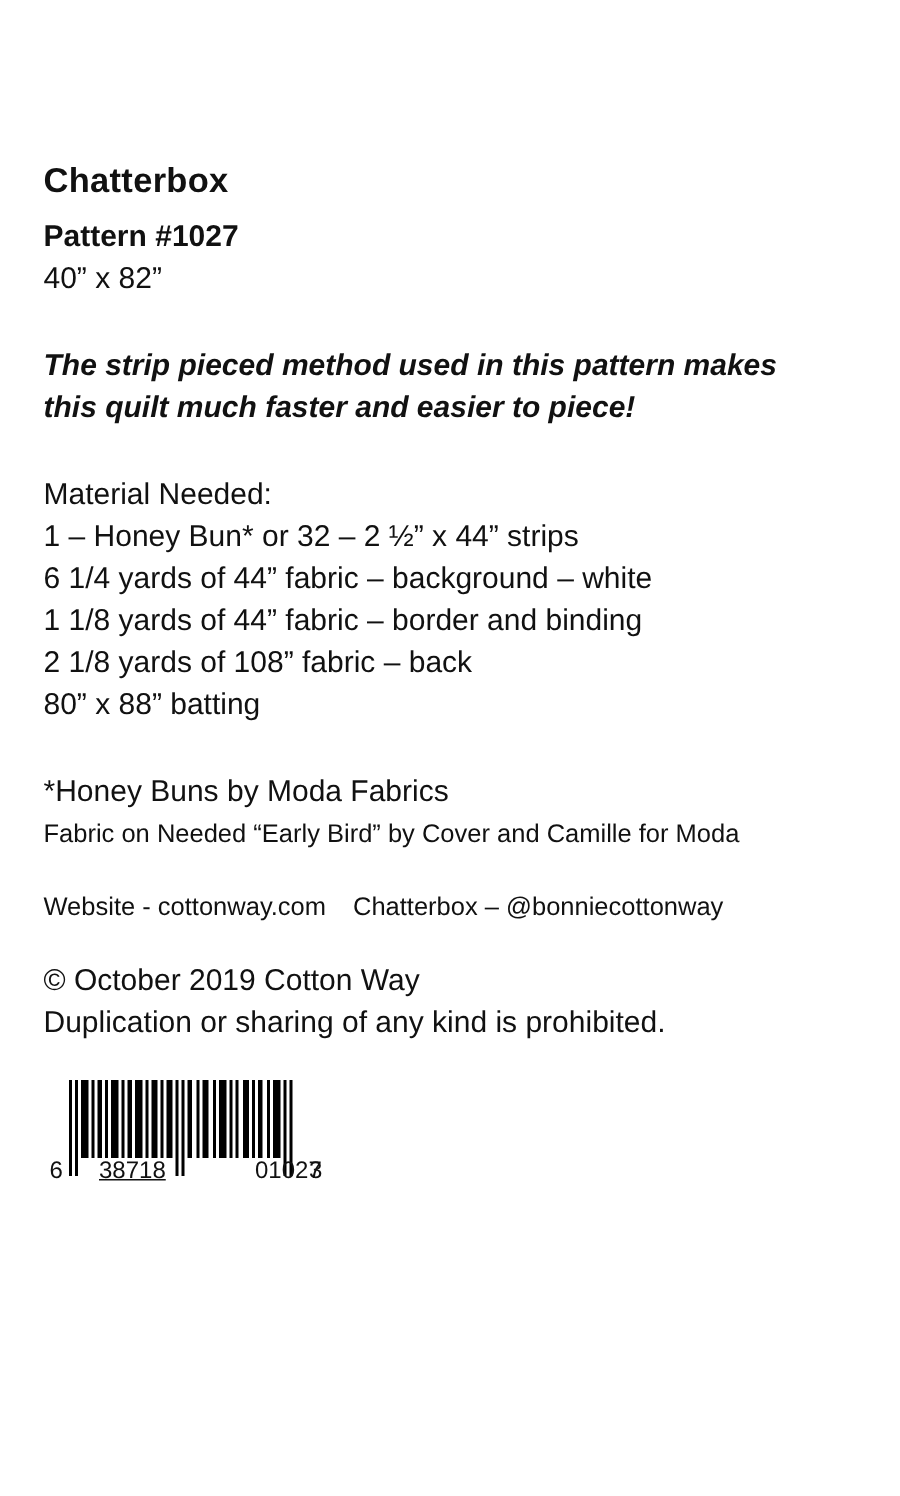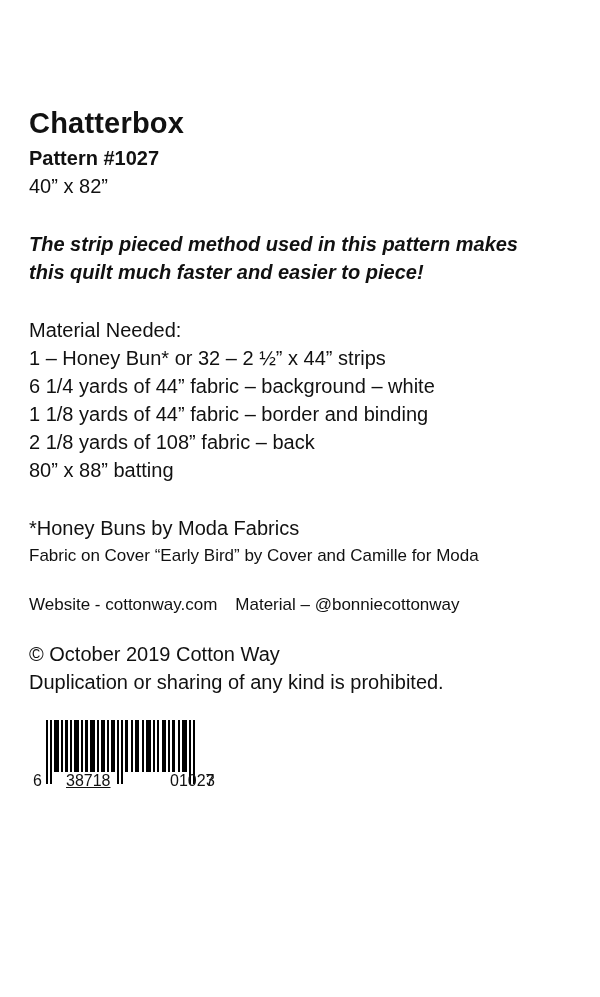--- a/index.html
+++ b/index.html
@@ -1,19 +1,19 @@
 <!DOCTYPE html>
 <html><head>
   <meta charset="utf-8">
   <style>
     html, body { margin:0; padding:0; background:#fff; }
     body { width:600px; height:997px; position:relative; overflow:hidden;
            font-family:"Liberation Sans", sans-serif; color:#111; }
     .page { position:absolute; left:29px; top:0; right:20px; }
-    .title { position:absolute; top:107px; font-size:29px; font-weight:bold; letter-spacing:0.2px; white-space:nowrap; }
+    .title { position:absolute; top:107px; font-size:23px; font-weight:bold; letter-spacing:0.2px; white-space:nowrap; }
     .line { position:absolute; font-size:20px; white-space:nowrap; }
     .italic-bold { font-style:italic; font-weight:bold; font-size:20px; }
     .bold { font-weight:normal; }
     .small { font-size:17px; }
     .barcode { position:absolute; left:36px; top:720px; width:182px; height:70px; }
     .barcode svg { display:block; }
     .bc-digit { position:absolute; font-size:16px; top:772px; }
   </style>
 </head>
 <body>
@@ -28,25 +28,25 @@
 
   <div class="line bold" style="top:319px;">Material Needed:</div>
   <div class="line" style="top:347px;">1 – Honey Bun* or 32 – 2 ½” x 44” strips</div>
   <div class="line" style="top:375px;">6 1/4  yards of 44” fabric – background – white</div>
   <div class="line" style="top:403px;">1 1/8  yards of 44” fabric – border and binding</div>
   <div class="line" style="top:431px;">2 1/8 yards of 108” fabric – back</div>
   <div class="line" style="top:459px;">80” x 88” batting</div>
 
   <div class="line" style="top:517px;">*Honey Buns by Moda Fabrics</div>
   <div class="line small" style="top:546px;">
-    <span>Fabric on Cover </span><span class="bold">“Early Bird”</span><span> by Cover and Camille for Moda</span>
+    <span>Fabric on Needed </span><span class="bold">“Early Bird”</span><span> by Cover and Camille for Moda</span>
   </div>
 
   <div class="line small" style="top:595px;">
-    <span>Website - cottonway.com</span><span style="display:inline-block;width:18px;"></span><span>Material – @bonniecottonway</span>
+    <span>Website - cottonway.com</span><span style="display:inline-block;width:18px;"></span><span>Chatterbox – @bonniecottonway</span>
   </div>
 
   <div class="line" style="top:643px;">© October 2019  Cotton Way</div>
   <div class="line" style="top:671px;">Duplication or sharing of any kind is prohibited.</div>
 </div>
 
 <div class="barcode">
   <svg width="182" height="64" viewBox="0 0 182 64">
     <g fill="#000">
       <rect x="10" y="0" width="2" height="64"></rect>

